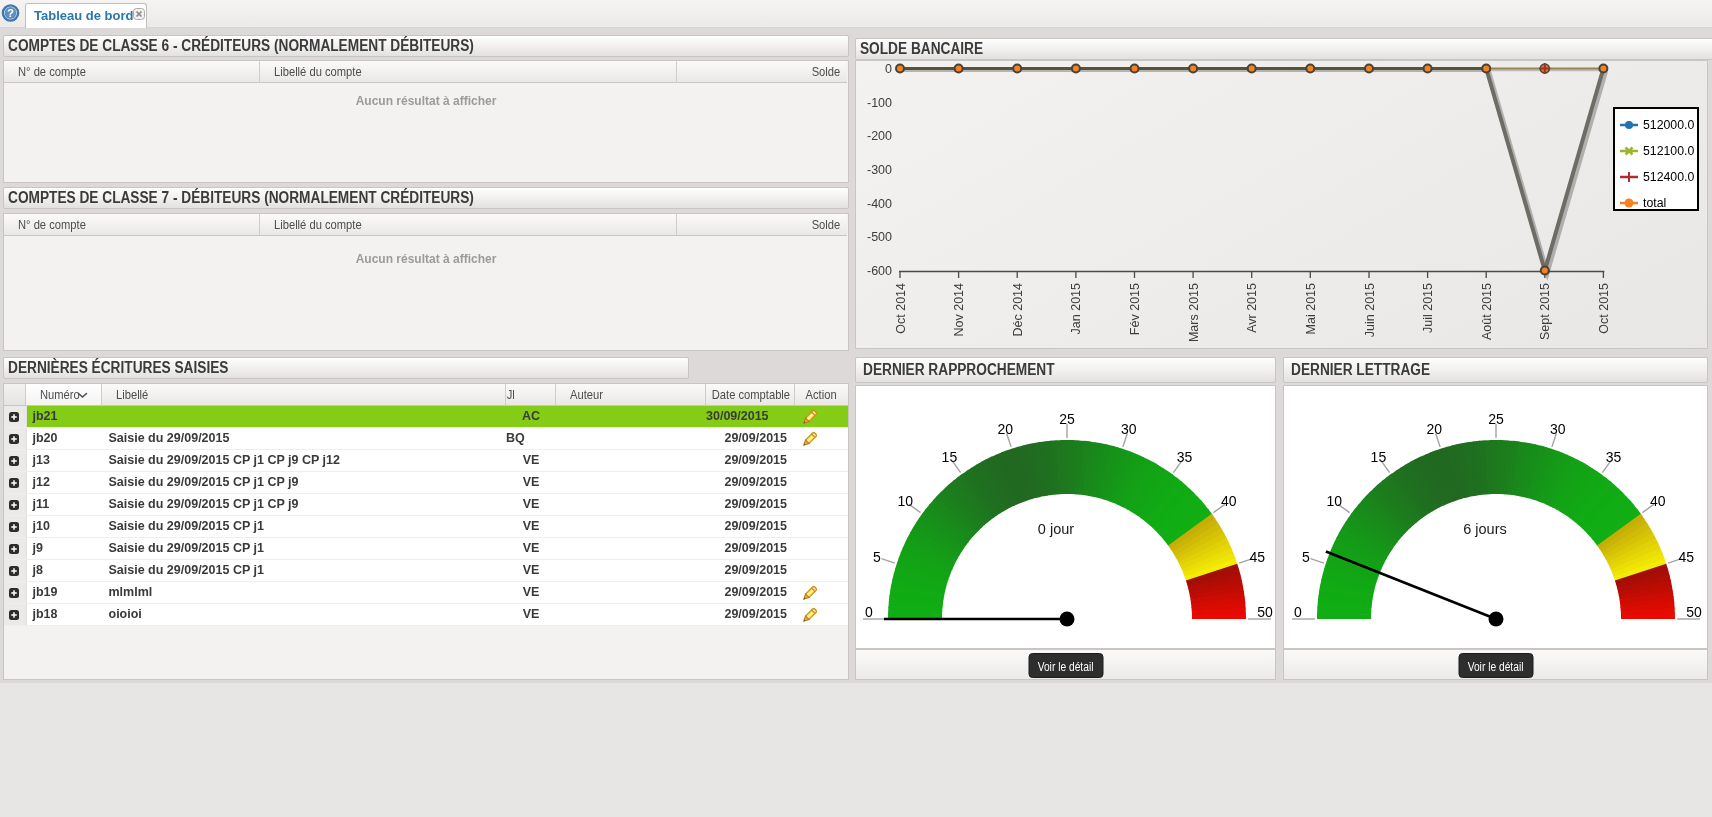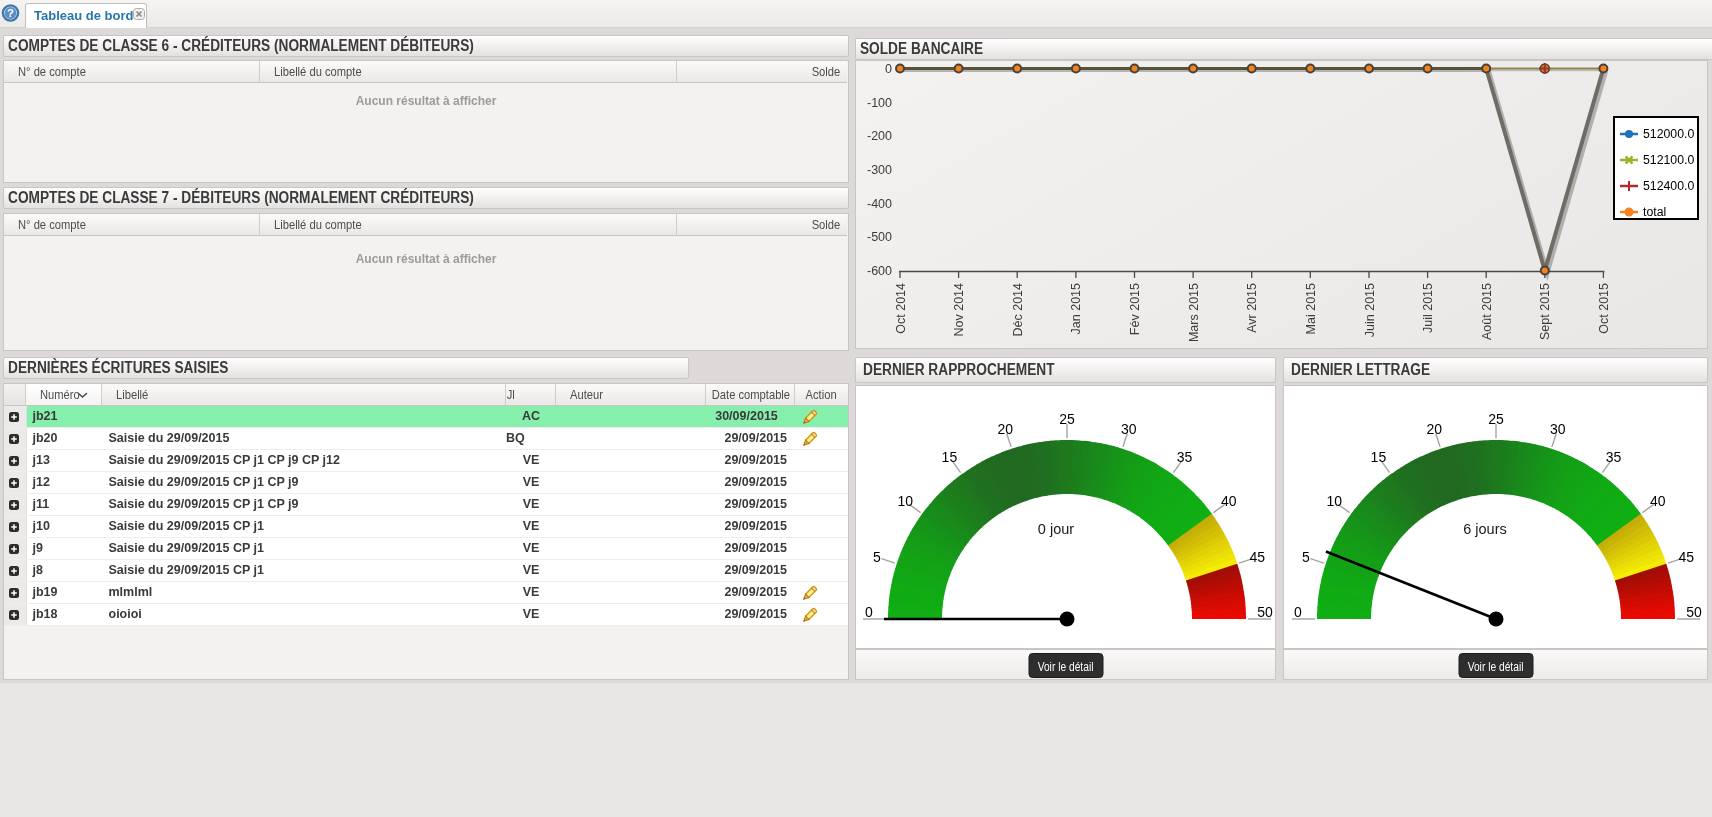--- a/index.html
+++ b/index.html
@@ -58,30 +58,30 @@
 <div class="th" style="left:22px;top:0;width:76px;background:linear-gradient(#ffffff,#f4f3f2)"><span class="thx">Numéro</span><svg width="11" height="7" style="position:absolute;left:51px;top:8px">
         <path d="M1.5 1.5 L5.5 5 L9.5 1.5" stroke="#4d4d4d" stroke-width="1.6" fill="none" stroke-linecap="round"></path>
       </svg></div>
 <div class="th" style="left:98px;top:0;width:404px"><span class="thx">Libellé</span></div>
 <div class="th" style="left:502px;top:0;width:50px;text-align:left;padding-left:0"><span class="thxc">Jl</span></div>
 <div class="th" style="left:552px;top:0;width:150px"><span class="thx">Auteur</span></div>
 <div class="th" style="left:702px;top:0;width:89px;padding-left:0">
       <span class="thxr" style="position:absolute;right:4px;top:0;line-height:21px">Date comptable</span>
     </div>
 <div class="th" style="left:791px;top:0;width:53px;border-right:none;text-align:center;padding-left:0"><span class="thxc">Action</span></div>
-<div style="position:absolute;left:0;top:22px;width:844px;height:22px;background:#86efac;border-bottom:1px solid #f0eded;box-sizing:border-box">
+<div style="position:absolute;left:0;top:22px;width:844px;height:22px;background:#84cc16;border-bottom:1px solid #f0eded;box-sizing:border-box">
       <div style="position:absolute;left:0;top:0;width:22px;height:21px;background:#eceae9;border-right:1px solid #e2e0df">
         <svg width="10" height="10" style="position:absolute;left:5px;top:6px">
           <rect width="10" height="10" rx="2.5" fill="#2d2c2b"></rect>
           <path d="M5 2.2v5.6M2.2 5h5.6" stroke="#fff" stroke-width="1.5"></path>
         </svg>
       </div>
       <div class="rt" style="left:28.5px;width:66px">jb21</div>
       <div class="rt" style="left:502px;width:50px;text-align:center">AC</div>
-      <div class="rt" style="left:702px;width:81px;text-align:center">30/09/2015</div>
+      <div class="rt" style="left:702px;width:81px;text-align:left">30/09/2015</div>
       <div style="position:absolute;left:796px;top:2px"><svg width="19" height="19">
           <g transform="scale(1.16)">
             <g transform="rotate(45 8.2 8.2)">
               <path d="M6.1 1.6 Q8.2 0.2 10.3 1.6 L10.3 3.7 L6.1 3.7 Z" fill="#f8ddb4" stroke="#c8921c" stroke-width="1"></path>
               <rect x="6.1" y="3.7" width="4.2" height="7.2" fill="#ffe14a" stroke="#c8921c" stroke-width="1"></rect>
               <line x1="8.2" y1="4.2" x2="8.2" y2="10.9" stroke="#fff6b8" stroke-width="1.3"></line>
               <path d="M6.1 10.9 L10.3 10.9 L8.2 15.2 Z" fill="#f5a44d" stroke="#b97a16" stroke-width="0.9"></path>
               <path d="M7.6 13.9 L8.8 13.9 L8.2 15.2 Z" fill="#5d4312"></path>
             </g>
           </g>
@@ -282,21 +282,21 @@
       <circle cx="395.7" cy="7.5" r="4" fill="#f5821f" stroke="#44423c" stroke-width="2"></circle>
       <circle cx="454.3" cy="7.5" r="4" fill="#f5821f" stroke="#44423c" stroke-width="2"></circle>
       <circle cx="513.0" cy="7.5" r="4" fill="#f5821f" stroke="#44423c" stroke-width="2"></circle>
       <circle cx="571.6" cy="7.5" r="4" fill="#f5821f" stroke="#44423c" stroke-width="2"></circle>
       <circle cx="630.2" cy="7.5" r="4" fill="#f5821f" stroke="#44423c" stroke-width="2"></circle>
       <circle cx="688.8" cy="209.5" r="4" fill="#f5821f" stroke="#44423c" stroke-width="2"></circle>
       <circle cx="688.8" cy="7.5" r="4.5" fill="#d8821e" stroke="#4a4438" stroke-width="1.6"></circle>
       <path d="M683.3 7.5h11M688.8 2.0v11" stroke="#a22f2f" stroke-width="2"></path>
       <circle cx="747.4" cy="7.5" r="4" fill="#f5821f" stroke="#44423c" stroke-width="2"></circle>
     </svg>
-<div style="position:absolute;left:757px;top:55px;width:86px;height:104px;background:#fff;border:2px solid #000;box-sizing:border-box">
+<div style="position:absolute;left:757px;top:46px;width:86px;height:104px;background:#fff;border:2px solid #000;box-sizing:border-box">
       <div style="position:absolute;left:4px;top:6px;height:14px;white-space:nowrap"><svg width="20" height="14" style="vertical-align:-3px">
           <line x1="1" y1="7" x2="19" y2="7" stroke="#2271b3" stroke-width="2.5"></line>
           <circle cx="10" cy="7" r="4" fill="#2271b3"></circle>
         </svg><span style="font-size:12.3px;color:#000;margin-left:4px">512000.0</span></div>
       <div style="position:absolute;left:4px;top:32px;height:14px;white-space:nowrap"><svg width="20" height="14" style="vertical-align:-3px">
           <line x1="1" y1="7" x2="19" y2="7" stroke="#9db52d" stroke-width="2.5"></line>
           <path d="M6.5 3.5 L13.5 10.5 M13.5 3.5 L6.5 10.5" stroke="#9db52d" stroke-width="2.6"></path>
         </svg><span style="font-size:12.3px;color:#000;margin-left:4px">512100.0</span></div>
       <div style="position:absolute;left:4px;top:58px;height:14px;white-space:nowrap"><svg width="20" height="14" style="vertical-align:-3px">
           <line x1="1" y1="7" x2="19" y2="7" stroke="#b22a2d" stroke-width="2.5"></line>

